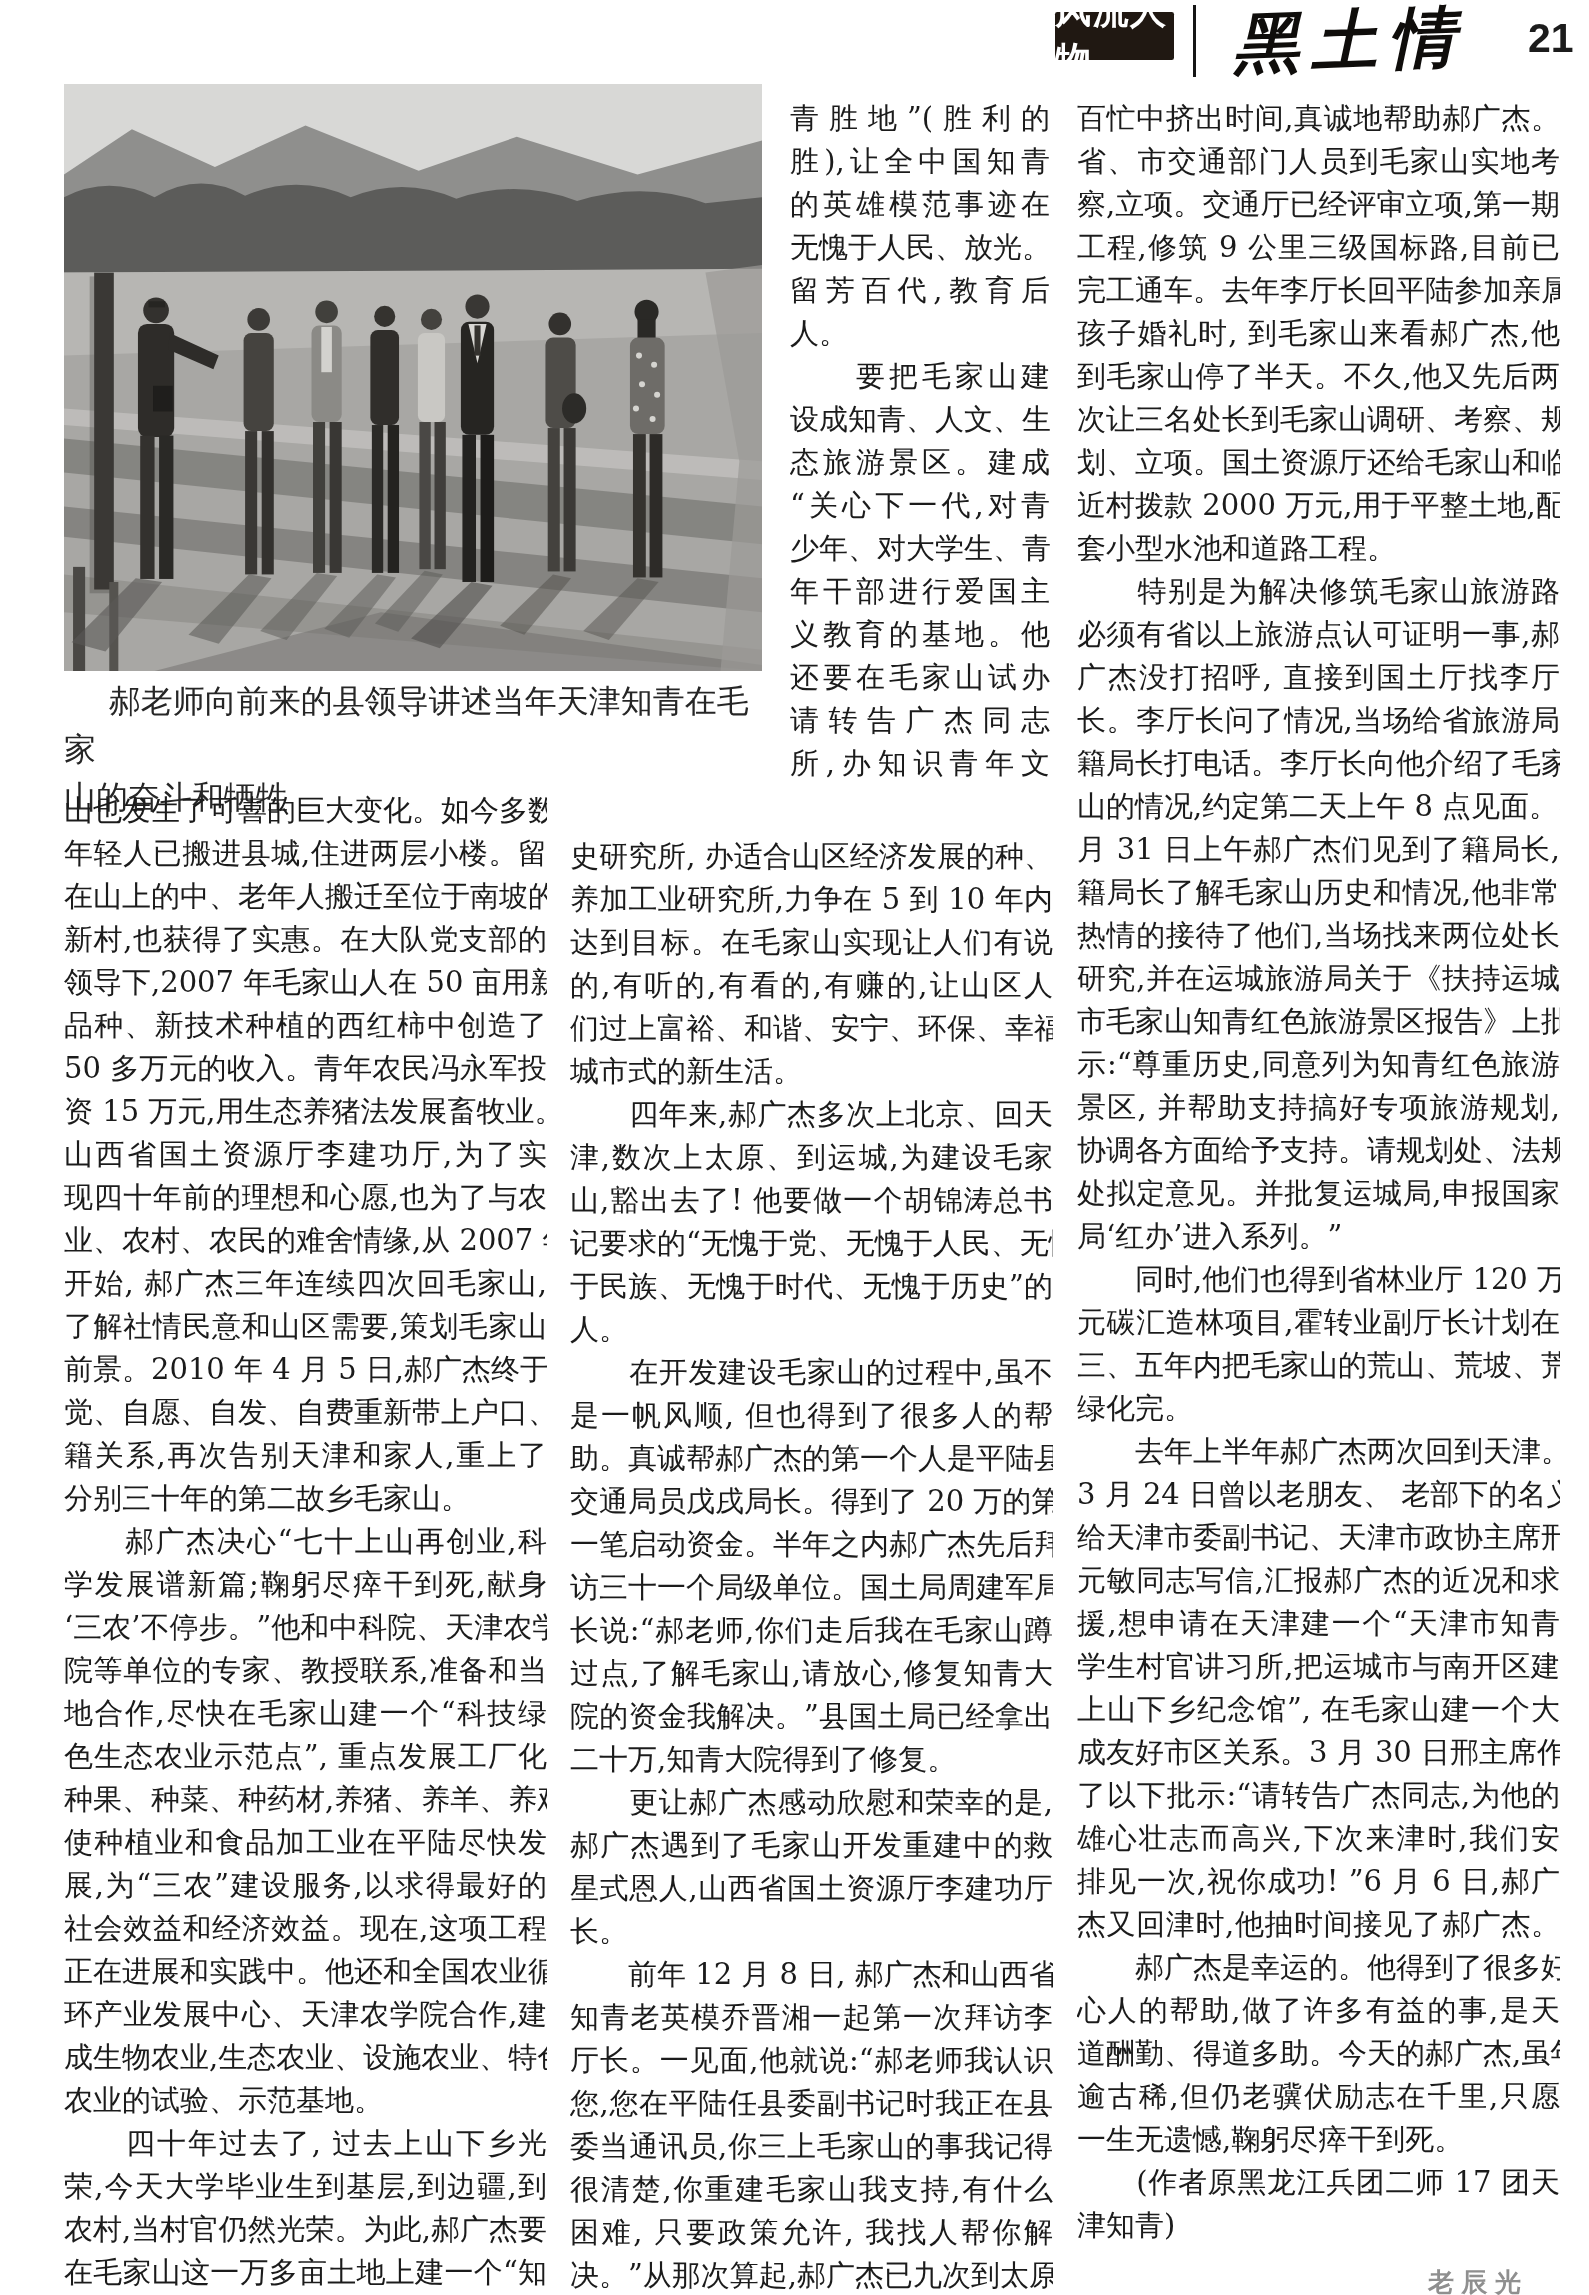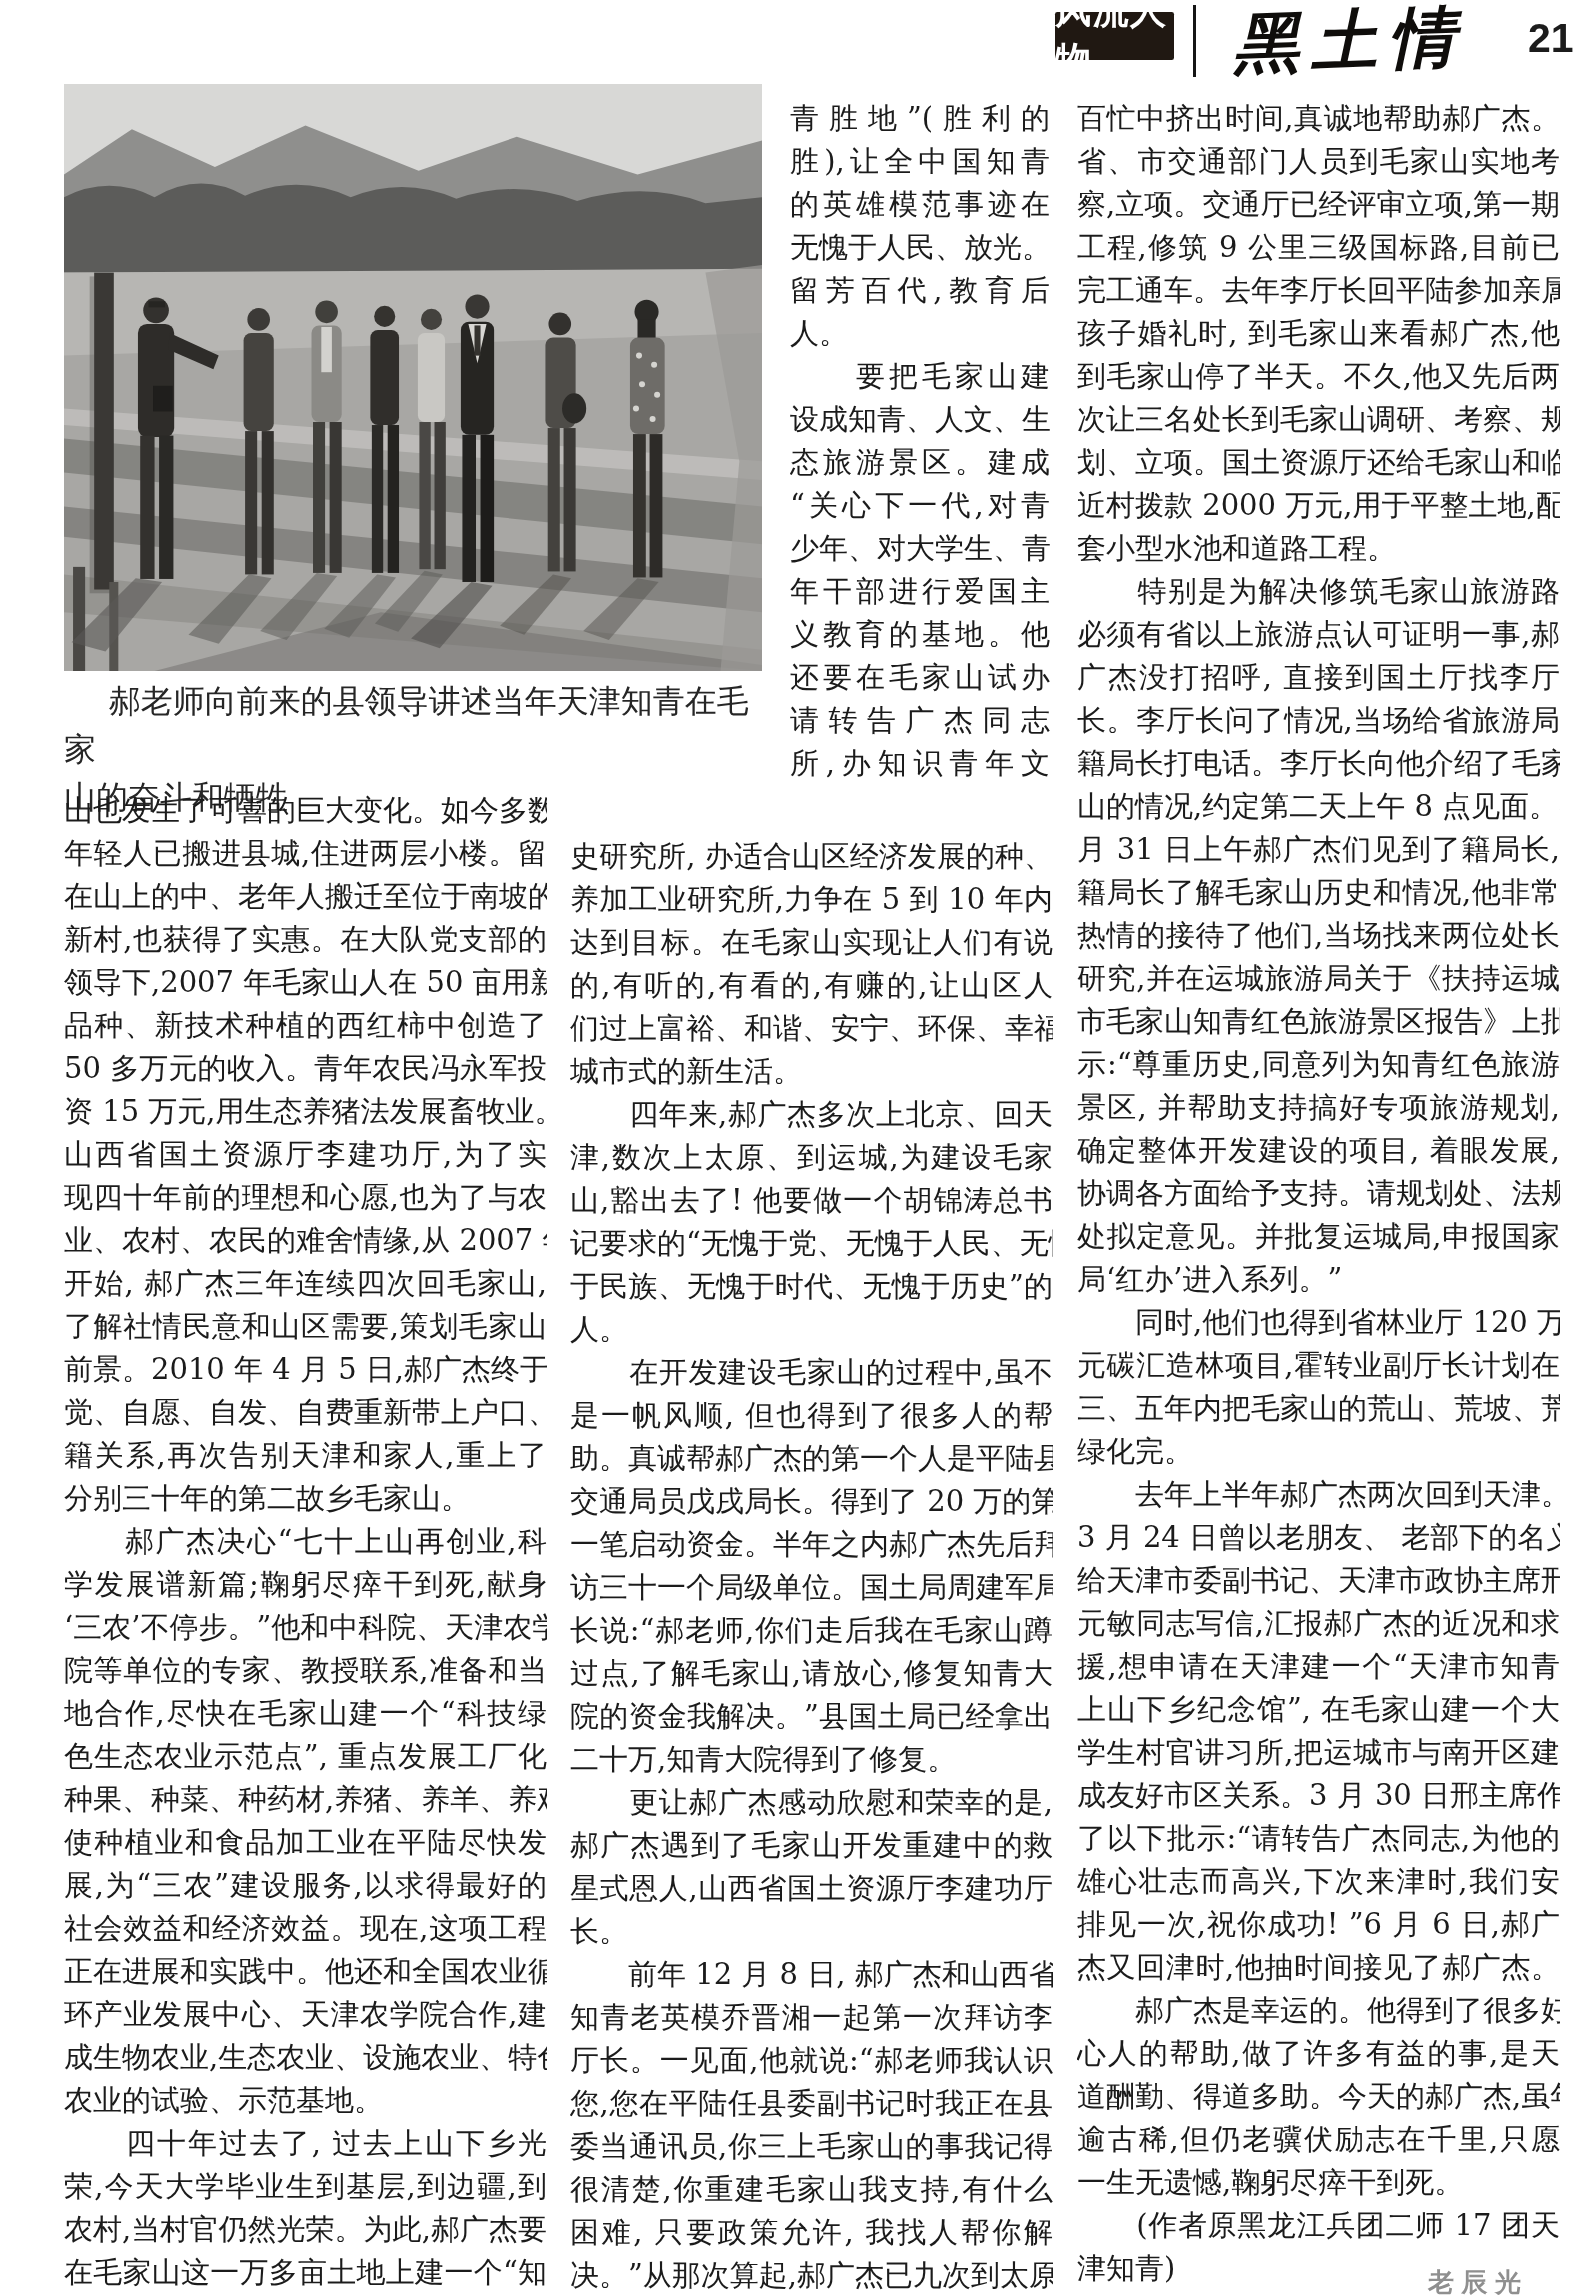--- a/index.html
+++ b/index.html
@@ -263,35 +263,34 @@
       <div class="tline" style="text-align-last: justify;">长。李厅长问了情况,当场给省旅游局</div>
       <div class="tline" style="text-align-last: justify;">籍局长打电话。李厅长向他介绍了毛家</div>
       <div class="tline" style="text-align-last: justify;">山的情况,约定第二天上午 8 点见面。8</div>
       <div class="tline" style="text-align-last: justify;">月 31 日上午郝广杰们见到了籍局长,</div>
       <div class="tline" style="text-align-last: justify;">籍局长了解毛家山历史和情况,他非常</div>
       <div class="tline" style="text-align-last: justify;">热情的接待了他们,当场找来两位处长</div>
       <div class="tline" style="text-align-last: justify;">研究,并在运城旅游局关于《扶持运城</div>
       <div class="tline" style="text-align-last: justify;">市毛家山知青红色旅游景区报告》上批</div>
       <div class="tline" style="text-align-last: justify;">示:“尊重历史,同意列为知青红色旅游</div>
       <div class="tline" style="text-align-last: justify;">景区, 并帮助支持搞好专项旅游规划,</div>
-      <div class="tline" style="text-align-last: justify;">确定整体开发建设的项目, 着眼发展,</div>
       <div class="tline" style="text-align-last: justify;">协调各方面给予支持。请规划处、法规</div>
       <div class="tline" style="text-align-last: justify;">处拟定意见。并批复运城局,申报国家</div>
       <div class="tline" style="text-align-last: left;">局‘红办’进入系列。”</div>
       <div class="tline" style="text-align-last: justify;">　　同时,他们也得到省林业厅 120 万</div>
       <div class="tline" style="text-align-last: justify;">元碳汇造林项目,霍转业副厅长计划在</div>
       <div class="tline" style="text-align-last: justify;">三、五年内把毛家山的荒山、荒坡、荒沟</div>
       <div class="tline" style="text-align-last: left;">绿化完。</div>
       <div class="tline" style="text-align-last: justify;">　　去年上半年郝广杰两次回到天津。</div>
       <div class="tline" style="text-align-last: justify;">3 月 24 日曾以老朋友、 老部下的名义</div>
       <div class="tline" style="text-align-last: justify;">给天津市委副书记、天津市政协主席邢</div>
       <div class="tline" style="text-align-last: justify;">元敏同志写信,汇报郝广杰的近况和求</div>
       <div class="tline" style="text-align-last: justify;">援,想申请在天津建一个“天津市知青</div>
+      <div class="tline" style="text-align-last: justify;">学生村官讲习所,把运城市与南开区建</div>
       <div class="tline" style="text-align-last: justify;">上山下乡纪念馆”, 在毛家山建一个大</div>
-      <div class="tline" style="text-align-last: justify;">学生村官讲习所,把运城市与南开区建</div>
       <div class="tline" style="text-align-last: justify;">成友好市区关系。3 月 30 日邢主席作</div>
       <div class="tline" style="text-align-last: justify;">了以下批示:“请转告广杰同志,为他的</div>
       <div class="tline" style="text-align-last: justify;">雄心壮志而高兴,下次来津时,我们安</div>
       <div class="tline" style="text-align-last: justify;">排见一次,祝你成功! ”6 月 6 日,郝广</div>
       <div class="tline" style="text-align-last: justify;">杰又回津时,他抽时间接见了郝广杰。</div>
       <div class="tline" style="text-align-last: justify;">　　郝广杰是幸运的。他得到了很多好</div>
       <div class="tline" style="text-align-last: justify;">心人的帮助,做了许多有益的事,是天</div>
       <div class="tline" style="text-align-last: justify;">道酬勤、得道多助。今天的郝广杰,虽年</div>
       <div class="tline" style="text-align-last: justify;">逾古稀,但仍老骥伏励志在千里,只愿</div>
       <div class="tline" style="text-align-last: left;">一生无遗憾,鞠躬尽瘁干到死。</div>

